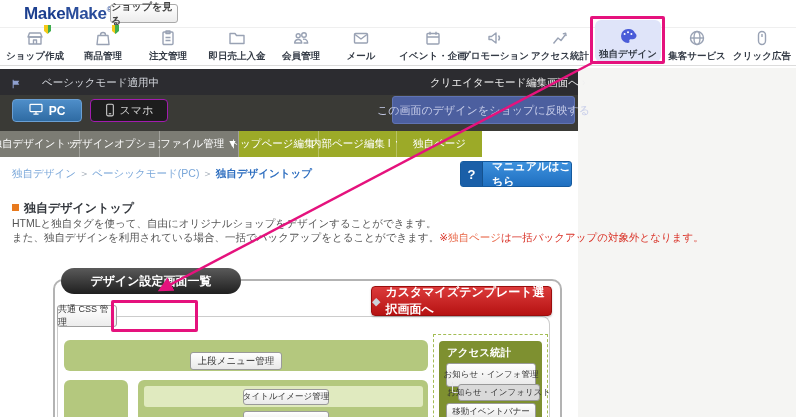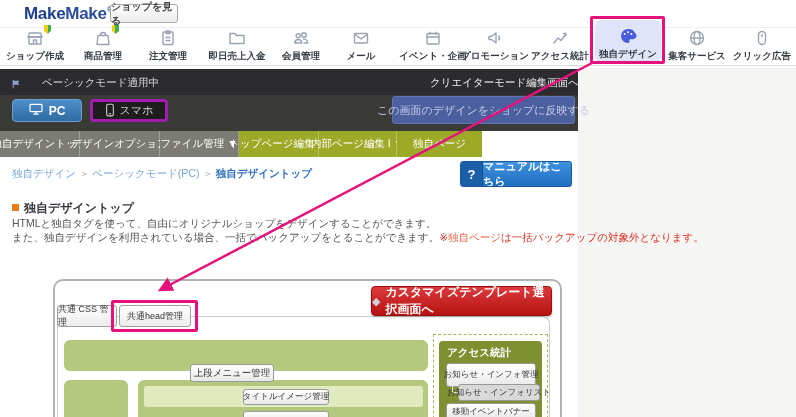--- a/index.html
+++ b/index.html
@@ -35,21 +35,21 @@
 
   
   .bar-top{left:0;top:69px;width:578px;height:26px;background:#2c2c30;}
   .bar-bot{left:0;top:95px;width:578px;height:36px;background:#3a3a36;}
   .flag{left:10px;top:76px;width:12px;height:12px;color:#8fa0cf;}
   .mode-label{left:42px;top:76px;font-size:10.5px;color:#d6d9df;}
   .creator-link{left:430px;top:76px;width:140px;font-size:10.5px;color:#f0f0f0;text-align:right;cursor:pointer;}
   .btn-pc{left:12px;top:99px;width:70px;height:23px;border:1px solid #6a9fd4;border-radius:4px;
           background:linear-gradient(#4e8ec9,#2f6ba3);color:#fff;font-weight:700;font-size:12px;
           display:flex;align-items:center;justify-content:center;gap:6px;cursor:pointer;}
-  .btn-sp{left:90px;top:99px;width:78px;height:23px;border:3px solid #a21caf;border-radius:4px;
+  .btn-sp{left:90px;top:99px;width:78px;height:23px;border:1px solid #a21caf;border-radius:4px;
           background:#1d1d1d;color:#cfcfcf;font-size:11px;
           display:flex;align-items:center;justify-content:center;gap:5px;cursor:pointer;}
   .btn-reflect{left:392px;top:96px;width:183px;height:28px;border:1px solid #6073b2;border-radius:3px;
           background:#4c5f9f;color:#c7cde9;font-size:11px;
           display:flex;align-items:center;justify-content:center;cursor:pointer;}
 
   
   .menu-bar{left:0;top:131px;width:578px;height:26px;display:flex;}
   .mtab{height:26px;display:flex;align-items:center;justify-content:center;font-size:10.5px;color:#fff;
         border-right:1px solid rgba(255,255,255,.28);cursor:pointer;white-space:nowrap;}
@@ -57,21 +57,21 @@
   .mtab.olive{background:#9caa28;}
 
   
   .crumb{left:12px;top:167px;font-size:10.5px;color:#9aa5b1;}
   .crumb .lnk{color:#7aa7d9;cursor:pointer;}
   .crumb .cur{color:#2f6fc0;font-weight:700;}
   .btn-manual{left:460px;top:161px;width:112px;height:26px;border:1px solid #155a9e;border-radius:3px;
         background:linear-gradient(#3e92de,#1f6fc0);display:flex;align-items:stretch;cursor:pointer;overflow:hidden;}
   .btn-manual .q{width:22px;background:#1a5fa8;color:#fff;font-weight:700;font-size:13px;
         display:flex;align-items:center;justify-content:center;border-right:1px solid #14528f;}
-  .btn-manual .t{flex:1;color:#fff;font-weight:700;font-size:11px;display:flex;align-items:center;justify-content:center;}
+  .btn-manual .t{flex:1;color:#fff;font-weight:700;font-size:11px;display:flex;align-items:center;justify-content:center;padding-left:9px;}
 
   
   .sec-bullet{left:12px;top:204px;width:7px;height:7px;background:#e87a1e;}
   .sec-title{left:24px;top:200px;font-size:12px;font-weight:700;color:#33373d;}
   .para{left:12px;top:216px;font-size:10.5px;color:#555;line-height:14px;}
   .red{color:#d93025;}
   .orange{color:#e8694a;}
 
   
   .panel{left:53px;top:279px;width:509px;height:170px;background:#fff;border:2px solid #b3b3b3;border-radius:10px;}
@@ -94,21 +94,21 @@
   .tab-head{left:119px;top:305px;width:72px;}
 
   
   .gblock{background:#b4c87e;border-radius:6px;z-index:2;}
   .bar-topmenu{left:64px;top:340px;width:364px;height:31px;}
   .blk-left{left:64px;top:380px;width:64px;height:60px;}
   .blk-center{left:138px;top:380px;width:290px;height:60px;}
   .inner-light{left:144px;top:386px;width:279px;height:21px;background:#e0eabf;border-radius:3px;z-index:3;}
   .btn-small{border:1px solid #9a9a9a;border-radius:3px;background:linear-gradient(#fff,#e9e9e9);
         color:#333;display:flex;align-items:center;justify-content:center;z-index:4;cursor:pointer;white-space:nowrap;}
-  .btn-topmenu{left:190px;top:364px;width:84px;height:18px;font-size:9.5px;}
+  .btn-topmenu{left:190px;top:352px;width:92px;height:18px;font-size:9.5px;}
   .btn-titleimg{left:243px;top:389px;width:86px;height:16px;font-size:8.5px;}
   .btn-cut{left:243px;top:411px;width:86px;height:12px;}
   .dashed{left:433px;top:334px;width:115px;height:110px;border:1px dashed #a3bd54;z-index:2;}
   .olive-box{left:439px;top:341px;width:103px;height:96px;background:#7e9030;border-radius:4px;z-index:3;}
   .parts-title{left:447px;top:346px;font-size:10.5px;font-weight:700;color:#fff;z-index:4;}
   .btn-info{left:446px;top:363px;width:90px;height:24px;font-size:8.5px;}
   .btn-infolist{left:458px;top:384px;width:82px;height:17px;font-size:8.5px;background:#d9d9d9;border-color:#999;}
   .conn-v{left:452px;top:382px;width:1px;height:11px;background:#e4e4e4;z-index:4;}
   .conn-h{left:452px;top:392px;width:6px;height:1px;background:#e4e4e4;z-index:4;}
   .btn-banner{left:446px;top:403px;width:90px;height:17px;font-size:8.5px;}
@@ -298,28 +298,28 @@
   </div>
 
   <div class="abs sec-bullet"></div>
   <div class="abs sec-title nowrap">独自デザイントップ</div>
   <div class="abs para">
     <div class="nowrap">HTMLと独自タグを使って、自由にオリジナルショップをデザインすることができます。</div>
     <div class="nowrap"><span>また、独自デザインを利用されている場合、一括でバックアップをとることができます。</span><span class="red">※</span><span class="orange">独自ページ</span><span class="red">は一括バックアップの対象外となります。</span></div>
   </div>
 
   <div class="abs panel"></div>
+  <div class="abs pill">デザイン設定画面一覧</div>
   <div class="abs btn-red">
     <span class="dia">◆</span>
     <span>カスタマイズテンプレート選択画面へ</span>
   </div>
 
   <div class="abs subbox"></div>
   <div class="abs tabbtn tab-css">共通 CSS 管理</div>
-  <div class="abs tabbtn tab-head">共通head管理</div>
 
   <div class="abs gblock bar-topmenu"></div>
   <div class="abs btn-small btn-topmenu">上段メニュー管理</div>
   <div class="abs gblock blk-left"></div>
   <div class="abs gblock blk-center"></div>
   <div class="abs inner-light"></div>
   <div class="abs btn-small btn-titleimg">タイトルイメージ管理</div>
   <div class="abs btn-small btn-cut"></div>
 
   <div class="abs dashed"></div>

